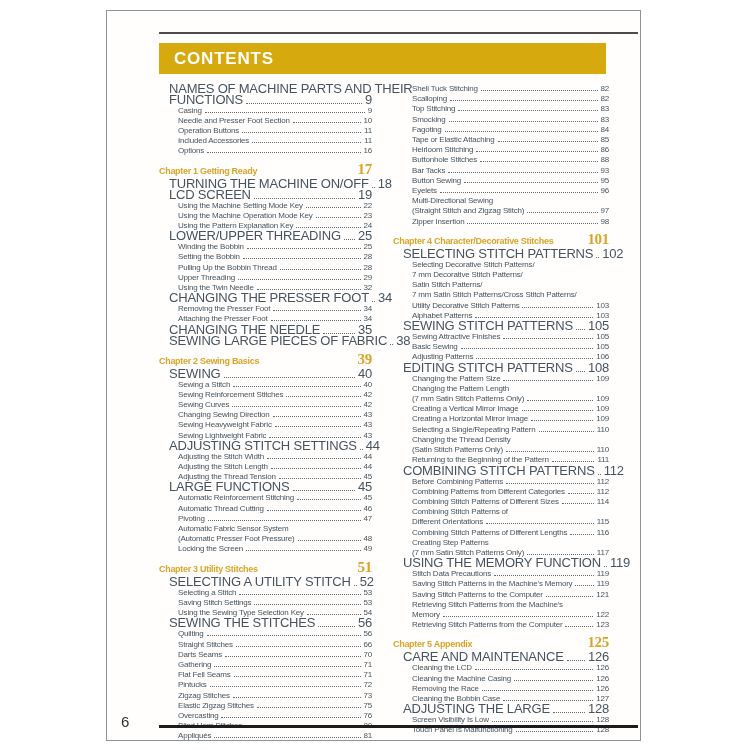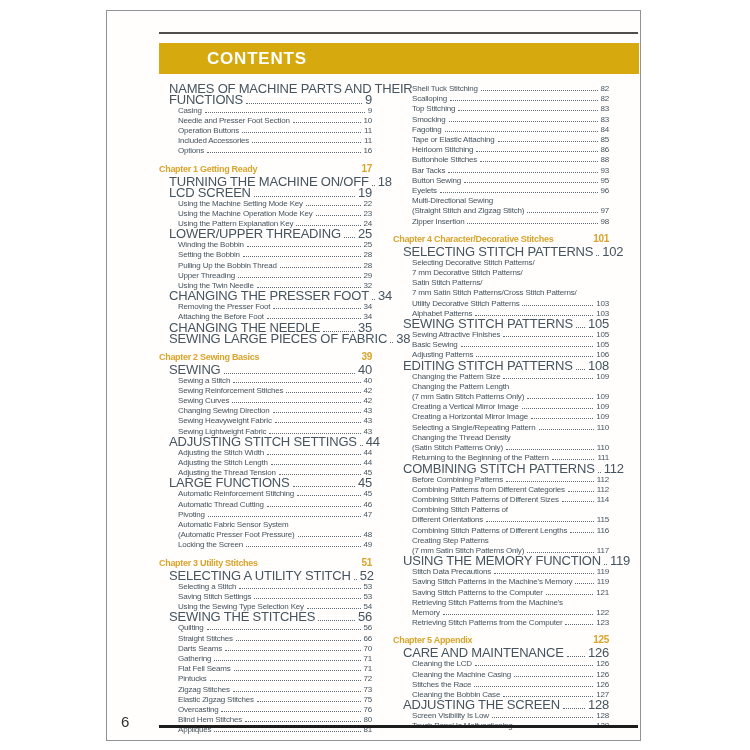--- a/index.html
+++ b/index.html
@@ -9,37 +9,37 @@
     --bar-gold:#d6a90e;
     --chapter-gold:#d9a42a;
     --ink:#45545f;
     --rule-dark:#4d4d4d;
     --rule-black:#1c1c1c;
     --page-border:#8f9296;
   }
   #page{position:absolute;left:106px;top:10px;width:535px;height:731px;
         background:#fffefd;border:1.5px solid var(--page-border);box-sizing:border-box;}
   #top-rule{position:absolute;left:52px;top:21px;width:479px;height:2px;background:var(--rule-dark);}
-  #contents-bar{position:absolute;left:52px;top:32px;width:447px;height:31px;background:var(--bar-gold);padding-left:33px;}
+  #contents-bar{position:absolute;left:52px;top:32px;width:447px;height:31px;background:var(--bar-gold);}
   #contents-title{color:#ffffff;font-weight:bold;font-size:17px;letter-spacing:.8px;
                   line-height:31px;padding-left:15px;}
   .col{position:absolute;top:73px;}
   #col-left{left:52px;width:213px;}
   #col-right{left:286px;width:216px;}
   .entry{color:var(--ink);}
   .row{display:flex;align-items:baseline;white-space:nowrap;}
   .row .txt{flex:0 0 auto;}
   .lead{flex:1 1 auto;min-width:3px;border-bottom:1.2px dotted #5f6d77;margin:0 3px 2px 3px;}
   .gap{flex:1 1 auto;min-width:2px;}
   .pg{flex:0 0 auto;}
   .entry.section{font-size:13px;letter-spacing:-0.2px;line-height:10.6px;padding-left:10px;}
   .entry.sub{font-size:8px;letter-spacing:-0.2px;line-height:10.2px;padding-left:19px;}
   .entry.chapter{font-size:9px;font-weight:bold;letter-spacing:-0.3px;line-height:12px;
                  color:var(--chapter-gold);margin:6px 0 2px 0;}
-  .entry.chapter .pg{font-size:10px;}
+  .entry.chapter .pg{font-size:15px;font-family:Liberation Serif, serif;}
   #bottom-rule{position:absolute;left:52px;top:714px;width:479px;height:3px;background:var(--rule-black);}
   #page-num{position:absolute;left:14px;top:702px;font-size:15px;color:#2f2f2f;}
 </style>
 </head>
 <body>
 
 <div id="canvas">
   <div id="page">
     <div id="top-rule"></div>
     <div id="contents-bar">
@@ -184,21 +184,21 @@
         </div>
         <div class="entry sub">
           <div class="row">
             <span class="txt">Removing the Presser Foot</span>
             <span class="lead"></span>
             <span class="pg">34</span>
           </div>
         </div>
         <div class="entry sub">
           <div class="row">
-            <span class="txt">Attaching the Before Foot</span>
+            <span class="txt">Attaching the Presser Foot</span>
             <span class="lead"></span>
             <span class="pg">34</span>
           </div>
         </div>
         <div class="entry section">
           <div class="row">
             <span class="txt">CHANGING THE NEEDLE</span>
             <span class="lead"></span>
             <span class="pg">35</span>
           </div>
@@ -807,35 +807,35 @@
         </div>
         <div class="entry sub">
           <div class="row">
             <span class="txt">Cleaning the Machine Casing</span>
             <span class="lead"></span>
             <span class="pg">126</span>
           </div>
         </div>
         <div class="entry sub">
           <div class="row">
-            <span class="txt">Stitches the Race</span>
+            <span class="txt">Removing the Race</span>
             <span class="lead"></span>
             <span class="pg">126</span>
           </div>
         </div>
         <div class="entry sub">
           <div class="row">
             <span class="txt">Cleaning the Bobbin Case</span>
             <span class="lead"></span>
             <span class="pg">127</span>
           </div>
         </div>
         <div class="entry section">
           <div class="row">
-            <span class="txt">ADJUSTING THE SCREEN</span>
+            <span class="txt">ADJUSTING THE LARGE</span>
             <span class="lead"></span>
             <span class="pg">128</span>
           </div>
         </div>
         <div class="entry sub">
           <div class="row">
             <span class="txt">Screen Visibility Is Low</span>
             <span class="lead"></span>
             <span class="pg">128</span>
           </div>

